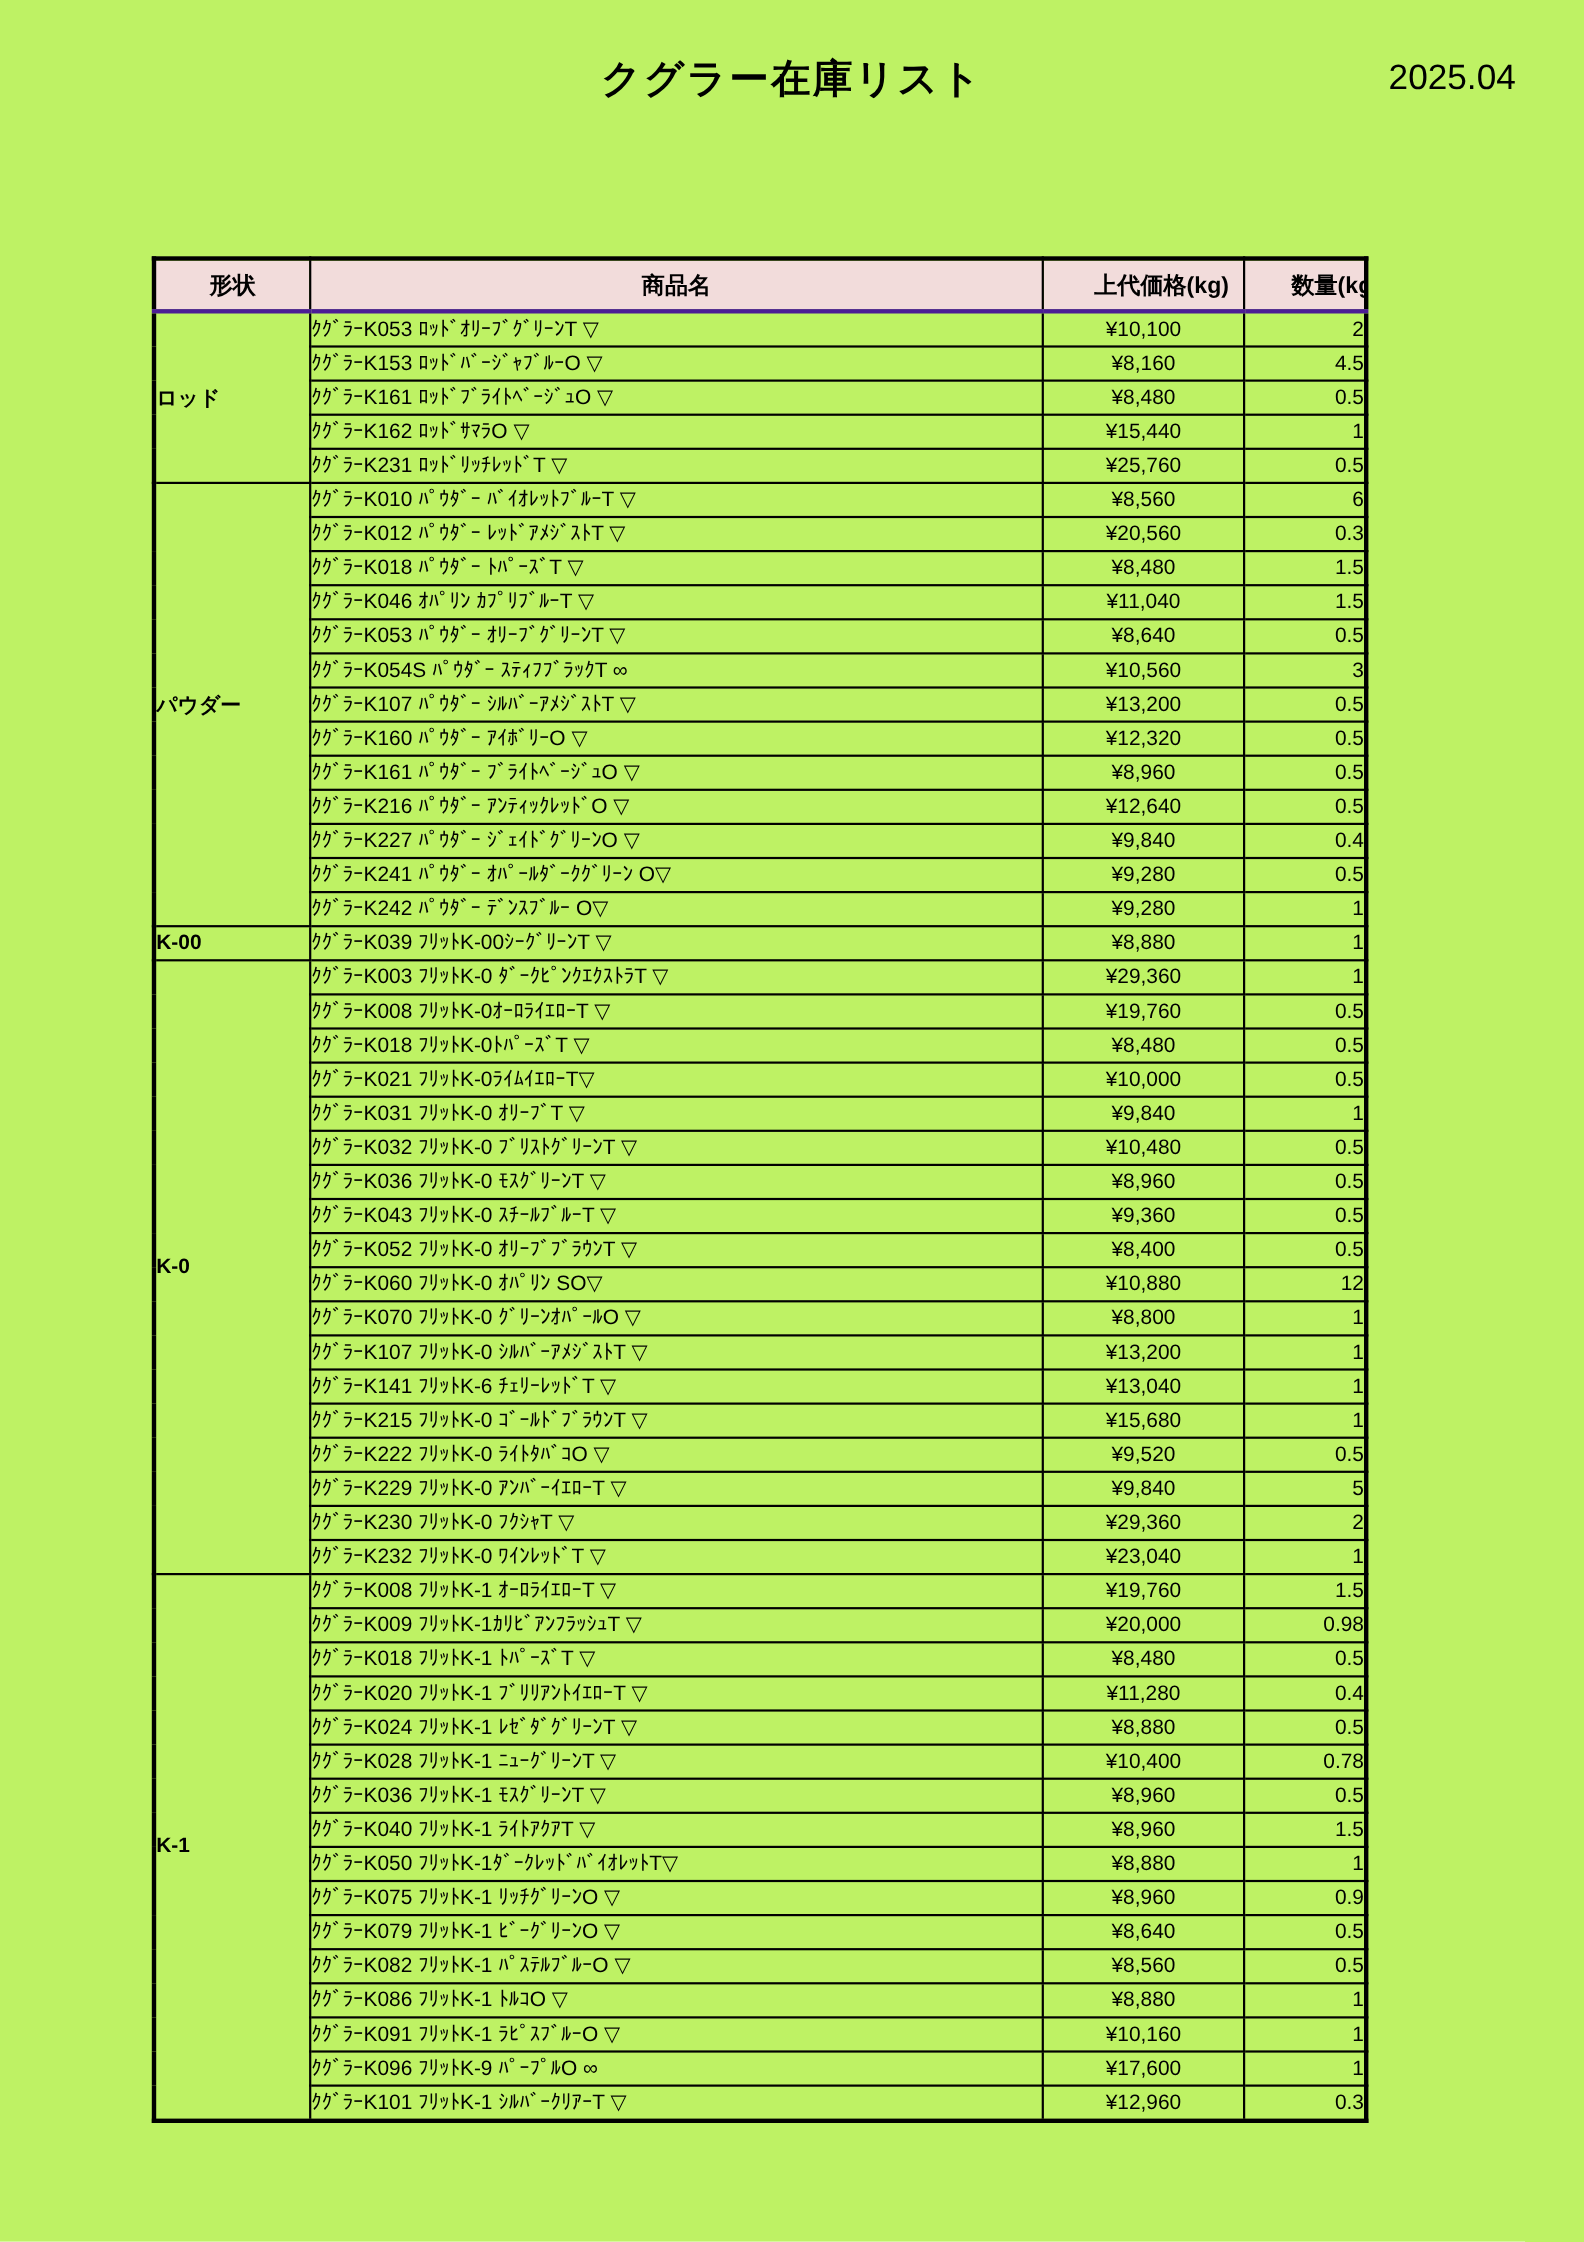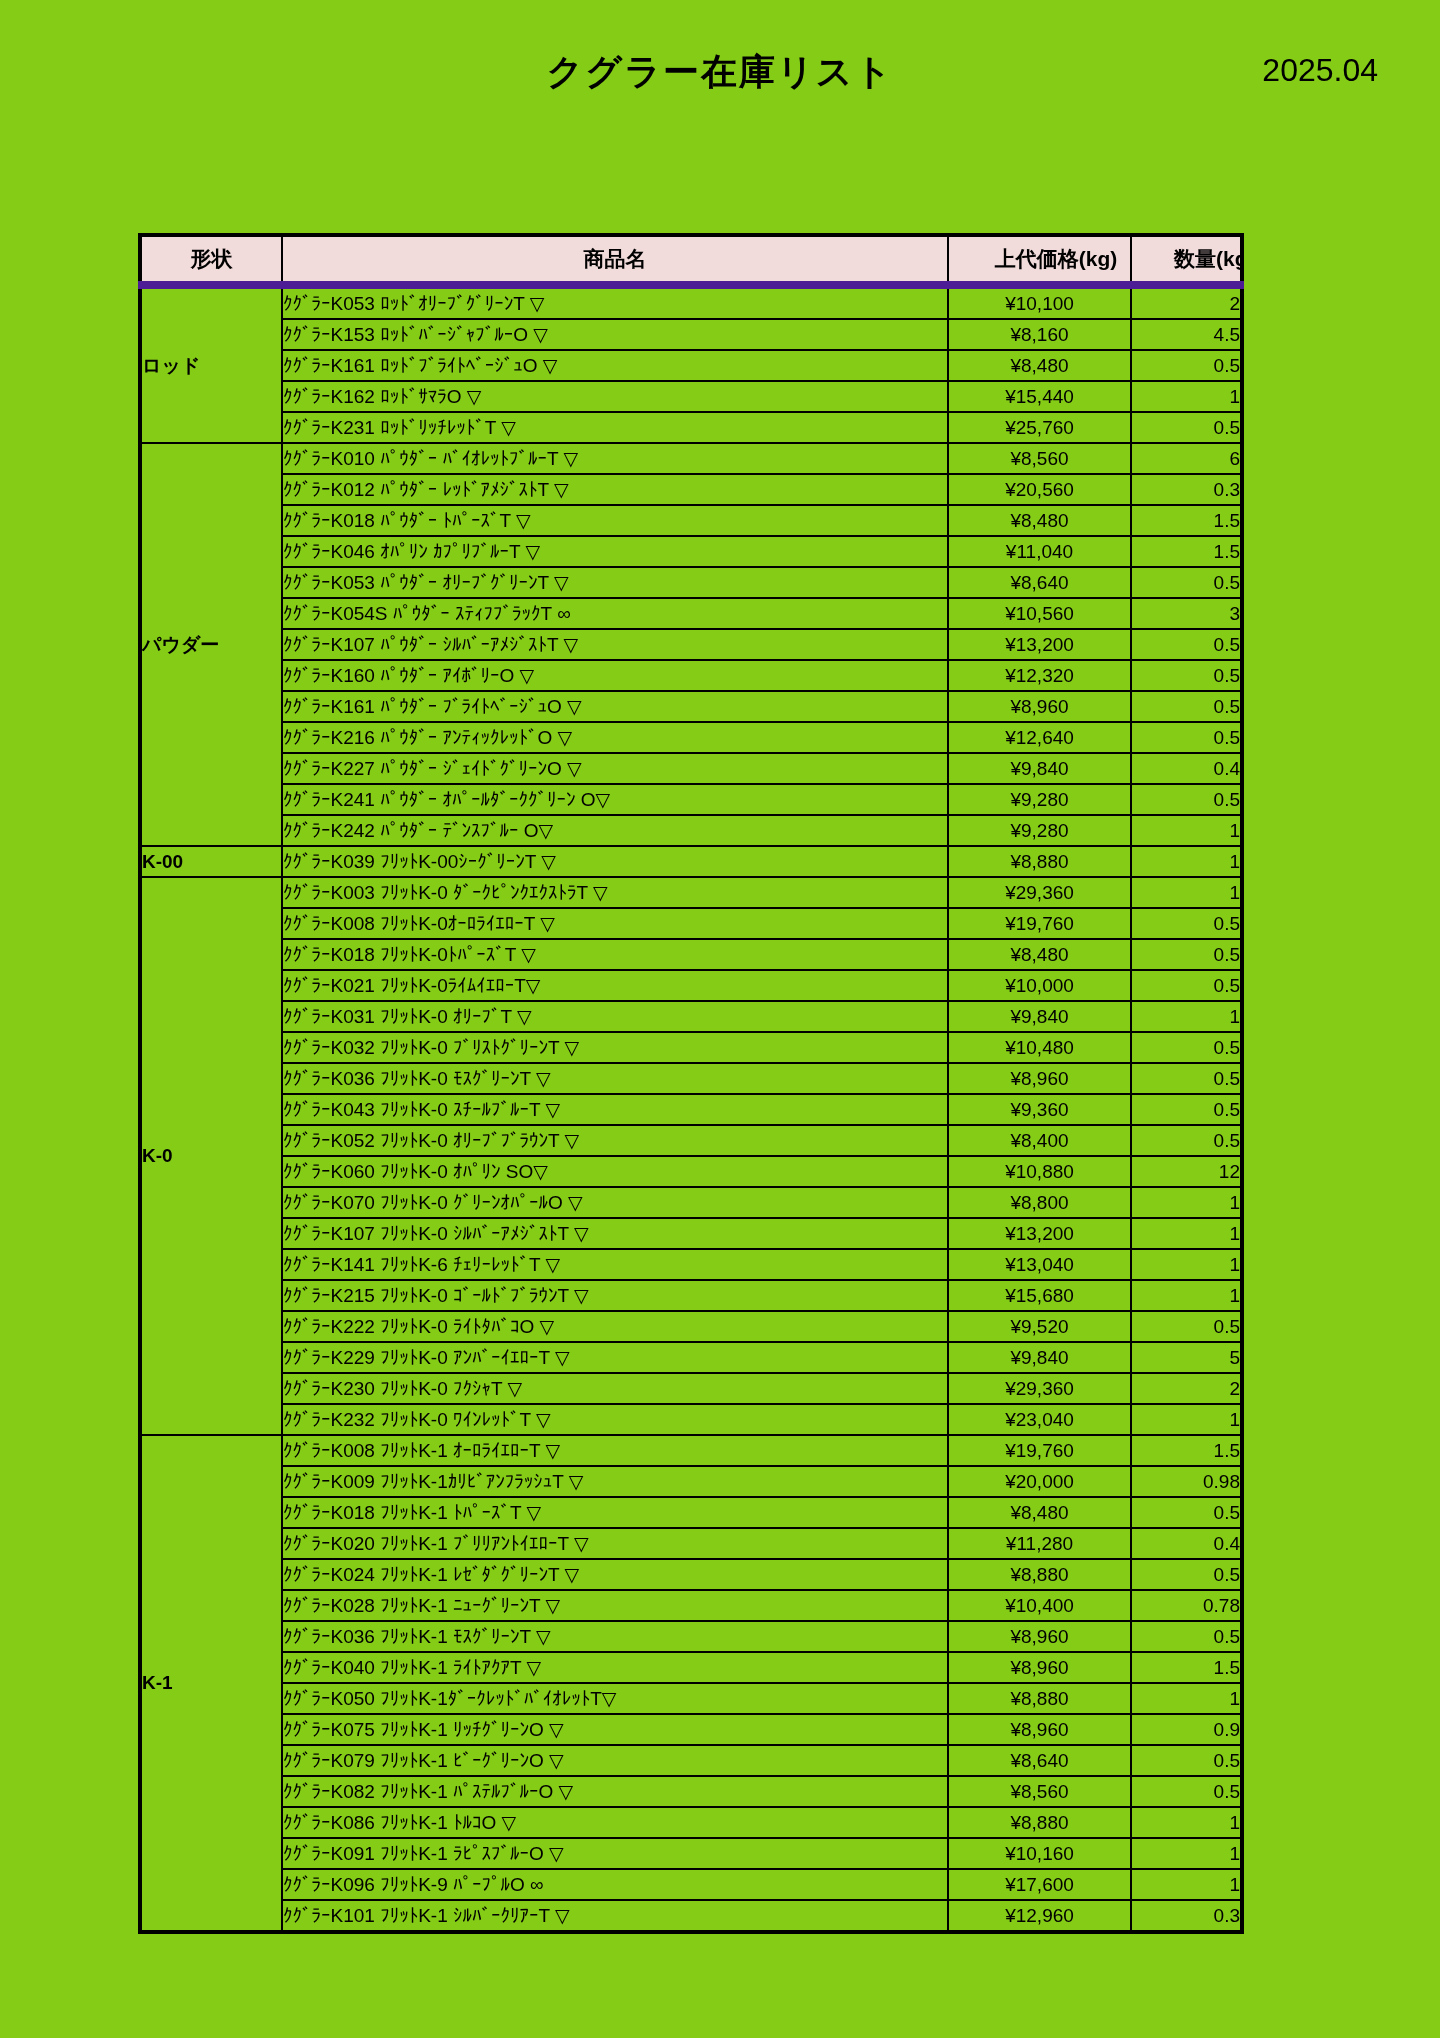--- a/index.html
+++ b/index.html
@@ -48,21 +48,21 @@
     padding: 0;
     overflow: hidden;
     white-space: nowrap;
   }
   #inventory-table thead th {
     height: 44px;
     font-size: 21px;
     font-weight: bold;
     text-align: center;
     vertical-align: middle;
-    border-bottom: 8px solid #4c1d95;
+    border-bottom: 4px solid #4c1d95;
   }
   #inventory-table tbody td {
     height: 29px;
     font-size: 19px;
     vertical-align: middle;
   }
   .col-shape   { width: 142px; }
   .col-product { width: 666px; }
   .col-price   { width: 183px; }
   .col-qty     { width: 111px; }
@@ -90,21 +90,21 @@
     border-left: 3px solid #000;
     border-right: 4px solid #000;
   }
   tr.section-start td {
     border-top: 4px solid #000;
   }
 </style>
 </head>
 <body>
 
-<div id="page" style="background: #84cc16;">
+<div id="page" style="background: #bef264;">
 
   <div id="doc-title">クグラー在庫リスト</div>
 
   <div id="doc-date">2025.04</div>
 
   <table id="inventory-table">
     <colgroup>
       <col class="col-shape">
       <col class="col-product">
       <col class="col-price">

